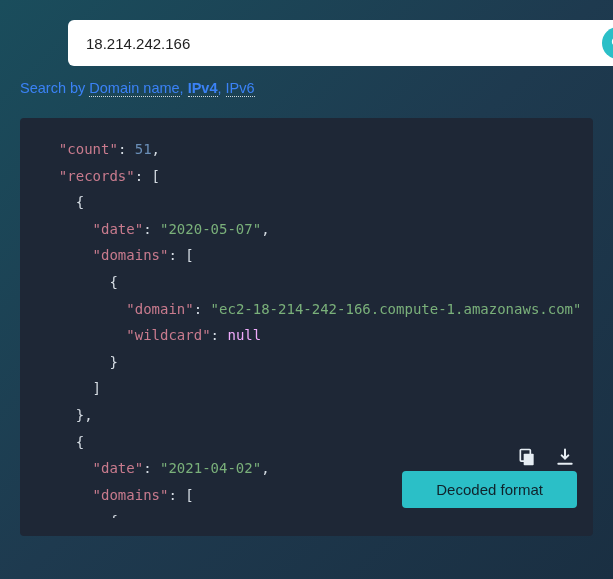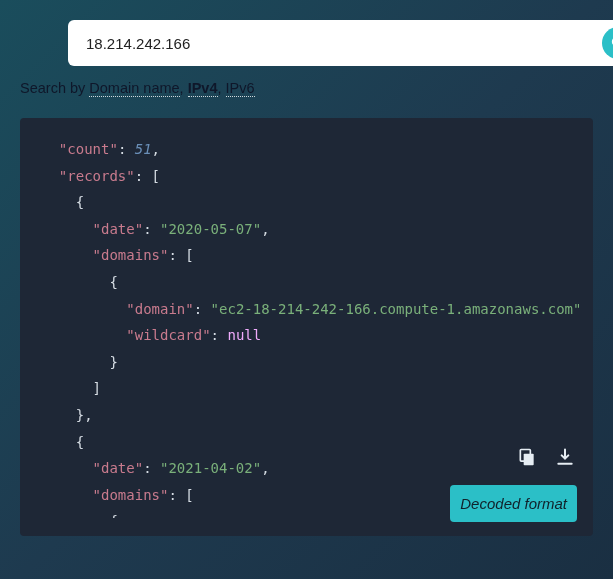--- a/index.html
+++ b/index.html
@@ -41,21 +41,21 @@
     align-items: center;
     justify-content: center;
     cursor: pointer;
   }
   .search-btn svg { width: 16px; height: 16px; }
   .hint-row {
     display: flex;
     justify-content: space-between;
     align-items: center;
     font-size: 14.5px;
-    color: #0f172a;
+    color: #3b82f6;
     margin-bottom: 22px;
   }
   .hint-left .underline-dotted {
     border-bottom: 1px dotted #cfd8dc;
     cursor: pointer;
   }
   .hint-left .bold { font-weight: 700; }
   .code-panel {
     background: #1e2736;
     border-radius: 4px;
@@ -71,21 +71,21 @@
     font-size: 14px;
     line-height: 1.9;
     color: #d6dde4;
     scrollbar-width: thin;
     scrollbar-color: #4a5568 transparent;
   }
   .code-scroll::-webkit-scrollbar { width: 6px; }
   .code-scroll::-webkit-scrollbar-thumb { background: #4a5568; border-radius: 3px; }
   .k { color: #c97b8e; }  
   .p { color: #d6dde4; }  
-  .n { color: #6a8fb8; font-style: italic; }  
+  .n { color: #6a8fb8; }  
   .s { color: #7ab07a; }  
   .null { color: #f0abfc; }
   .line { white-space: pre; }
   .actions {
     position: absolute;
     right: 16px;
     bottom: 64px;
     display: flex;
     gap: 14px;
     align-items: center;
@@ -93,29 +93,28 @@
   .icon-btn {
     background: none;
     border: none;
     cursor: pointer;
     padding: 2px;
   }
   .icon-btn svg { width: 20px; height: 20px; fill: #e6edf3; }
   .decoded-btn {
     position: absolute;
     right: 16px;
-    bottom: 14px;
+    bottom: 28px;
     background: #2bbfc7;
     color: #10222b;
     border: none;
     border-radius: 4px;
-    padding: 10px 10px;
+    padding: 10px 34px;
     font-size: 15px;
     cursor: pointer;
-    font-style: italic;
   }
 </style>
 </head>
 <body>
 
 <div class="search-wrap">
   <input class="search-input" type="text" value="18.214.242.166" style="">
   <button class="search-btn">
     <svg viewBox="0 0 24 24">
       <circle cx="10" cy="10" r="6" stroke="#fff" stroke-width="2.5" fill="none"></circle>

